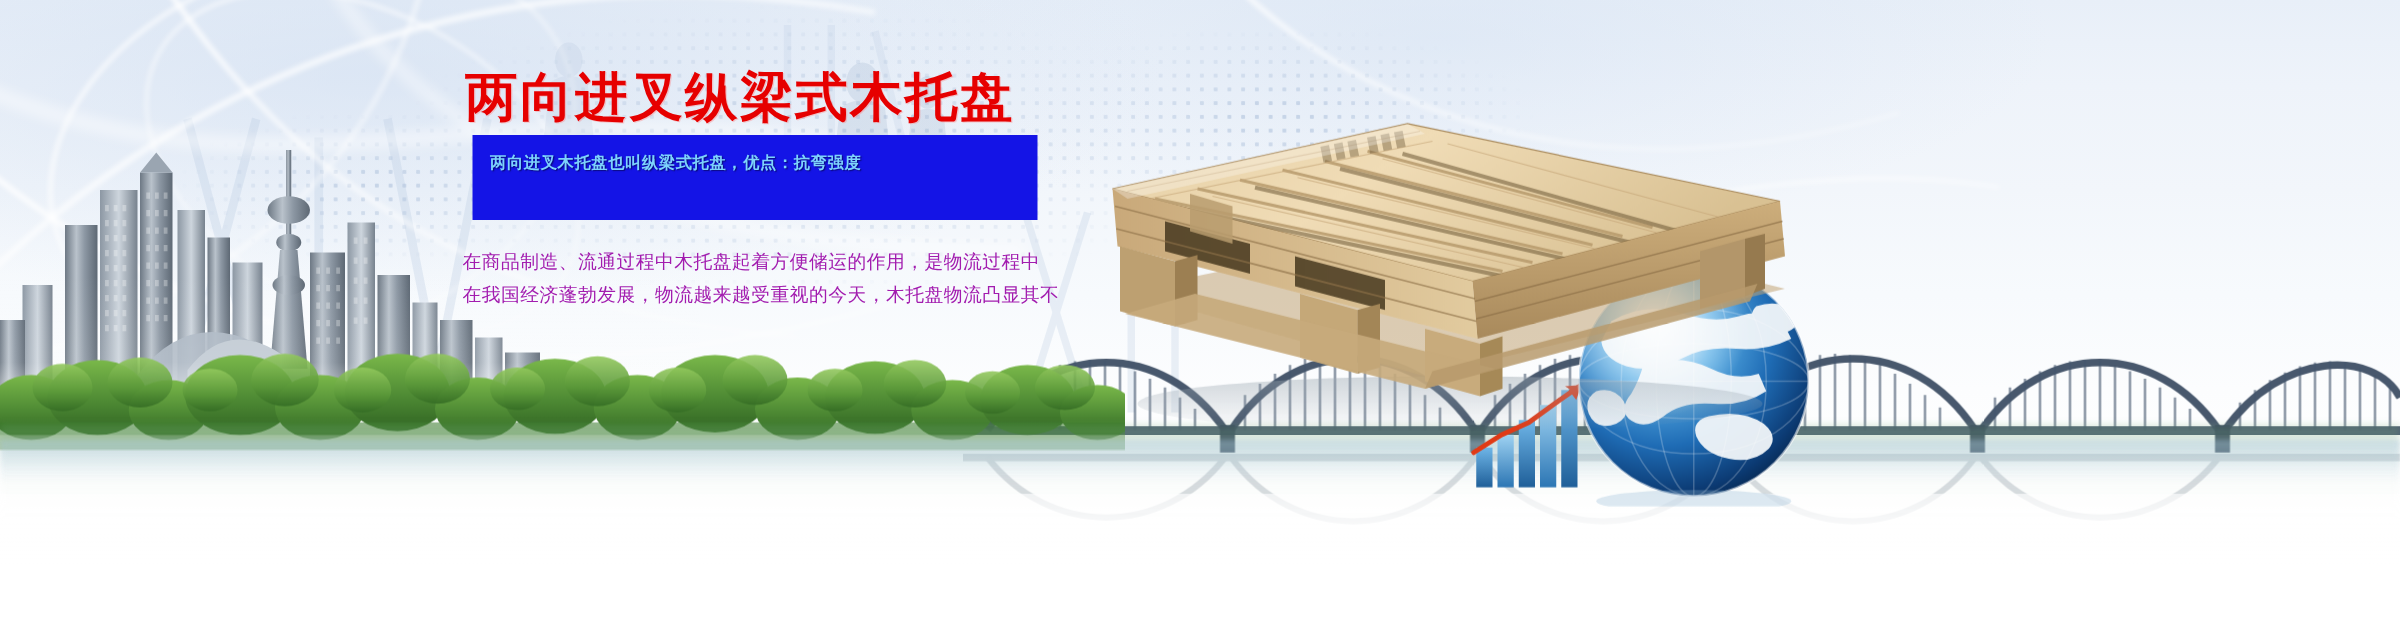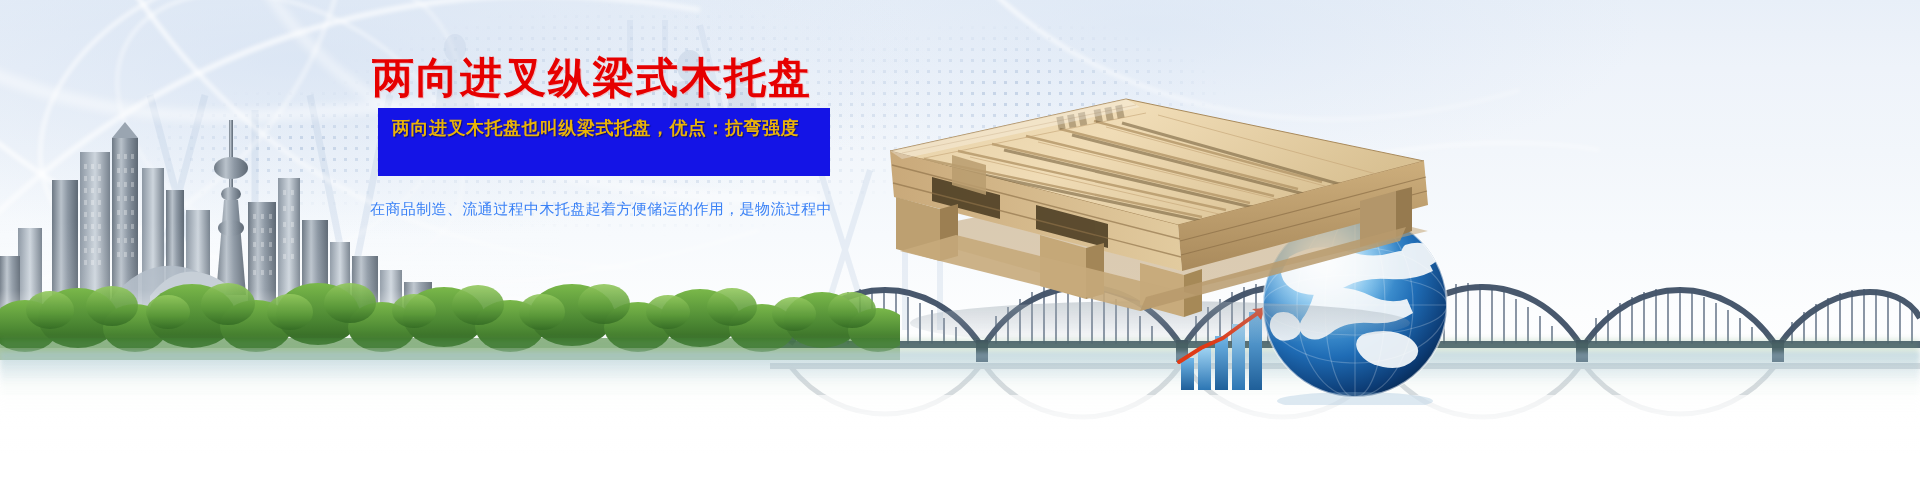--- a/index.html
+++ b/index.html
@@ -96,32 +96,32 @@
     white-space:nowrap;
     text-shadow:1px 1px 0 rgba(255,120,120,.35);
   }
   .bluebox{
     position:absolute;left:378px;top:108px;width:452px;height:68px;
     background:#1414e6;
     box-sizing:border-box;
     padding:6px 10px 0 14px;
   }
   .bluebox .bl{
-    color:#eab308;
-    font-family:Liberation Mono, monospace;
+    color:#7dd3fc;
+    font-family:Liberation Sans, sans-serif;
     font-weight:bold;
-    font-size:18px;
+    font-size:13px;
     line-height:31px;
     letter-spacing:.5px;
     white-space:nowrap;
     text-shadow:1px 1px 1px rgba(0,0,40,.55);
   }
   .body-copy{
     position:absolute;left:370px;top:196px;width:480px;
-    color:#3b82f6;
+    color:#a21caf;
     font-family:"DejaVu Sans","Liberation Sans",sans-serif;
     font-size:15px;
     line-height:27px;
     letter-spacing:.4px;
   }
   .body-copy p{margin:0;}
 </style>
 </head>
 <body>
 
@@ -620,15 +620,16 @@
   </svg>
 
   <div class="headline">两向进叉纵梁式木托盘</div>
 
   <div class="bluebox">
     <div class="bl">两向进叉木托盘也叫纵梁式托盘，优点：抗弯强度</div>
   </div>
 
   <div class="body-copy">
     <p>在商品制造、流通过程中木托盘起着方便储运的作用，是物流过程中</p>
+    <p>在我国经济蓬勃发展，物流越来越受重视的今天，木托盘物流凸显其不</p>
   </div>
 
 </div>
 
 </body></html>

